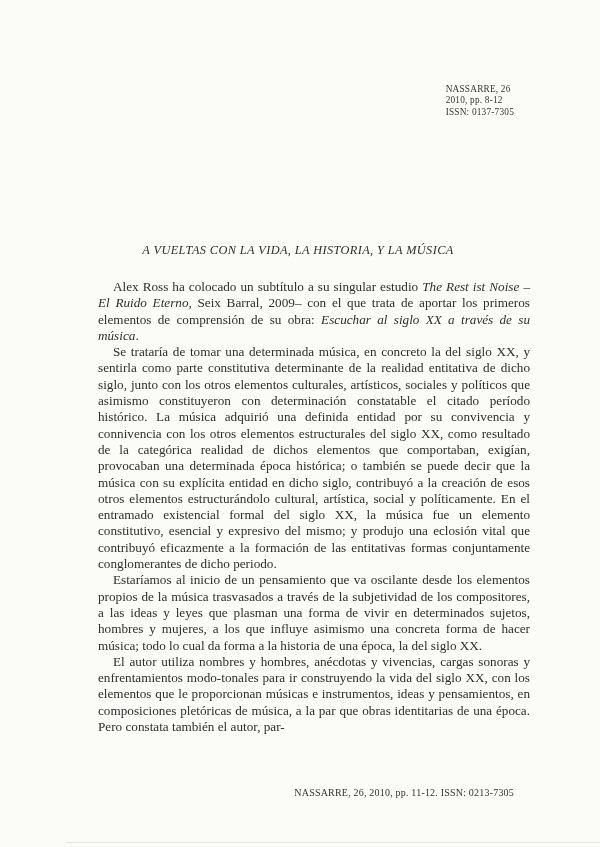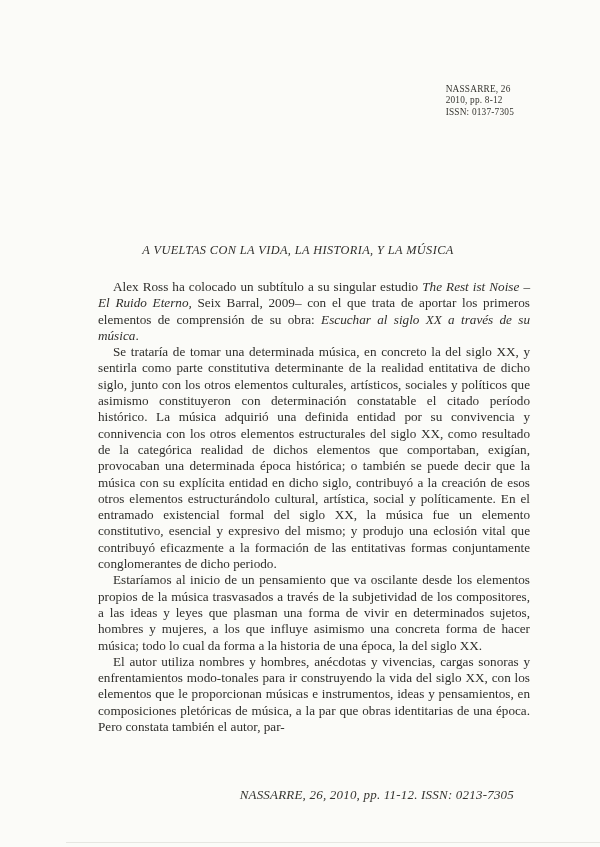--- a/index.html
+++ b/index.html
@@ -55,24 +55,23 @@
     margin: 0;
     text-indent: 15px;
   }
   .article-body i {
     font-style: italic;
   }
   .page-footer {
     position: absolute;
     top: 787px;
     right: 86px;
-    font-size: 13px;
+    font-size: 10px;
     letter-spacing: 0.2px;
     color: #35342f;
-    font-style: italic;
   }
   .scan-artifact-line {
     position: absolute;
     top: 842px;
     left: 66px;
     right: 0;
     height: 1px;
     background: #e6e6e1;
   }
 </style>

